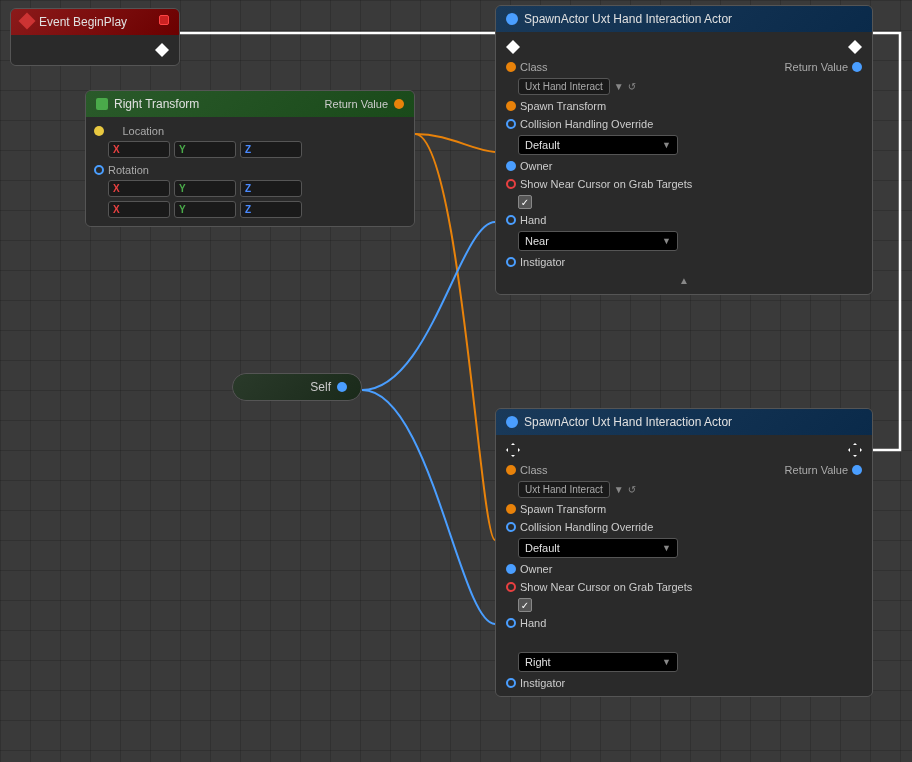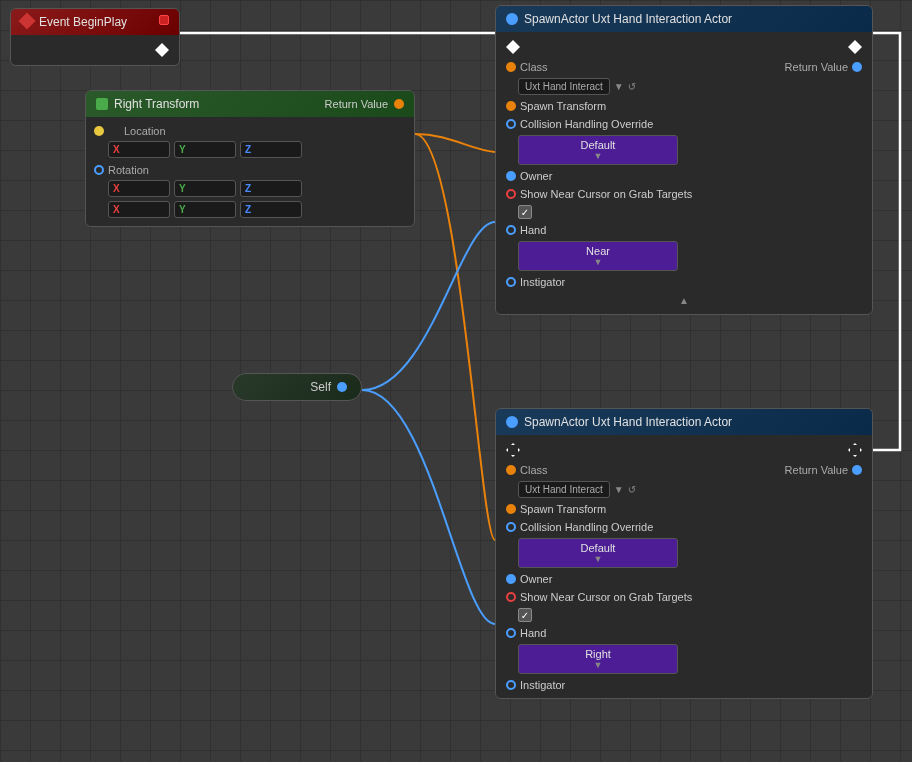--- a/index.html
+++ b/index.html
@@ -40,32 +40,31 @@
     .vec-field input {
       background: transparent;
       border: none;
       outline: none;
       color: #e0e0e0;
       font-size: 10px;
       width: 30px;
     }
 
     .dropdown-field {
-      background: #4c1d95;
+      background: #000000;
       border: 1px solid #555;
       border-radius: 3px;
       padding: 3px 6px;
       color: #e0e0e0;
       font-size: 11px;
       display: flex;
       align-items: center;
       justify-content: space-between;
       width: 160px;
       cursor: pointer;
-      flex-direction: column;
     }
 
     .dropdown-field .arrow {
       font-size: 9px;
       color: #888;
     }
 
     .class-badge {
       background: #1a1a1a;
       border: 1px solid #555;
@@ -122,21 +121,21 @@
   <div style="background:linear-gradient(135deg,#2a5a2a,#1a4a1a); padding:6px 10px; display:flex; align-items:center; gap:6px;">
     <div style="width:12px;height:12px;background:#4aaa4a;border-radius:2px;"></div>
     <span>Right Transform</span>
     <div style="margin-left:auto; display:flex; align-items:center; gap:6px;">
       <span style="font-size:11px; color:#ccc;">Return Value</span>
       <div style="width:10px;height:10px;background:#e8820a;border-radius:50%;"></div>
     </div>
   </div>
   <div style="background:#2a2a2a; padding:6px 0;">
 
-    <div style="display:flex; align-items:center; padding:2px 8px; gap:20px;">
+    <div style="display:flex; align-items:center; padding:2px 8px; gap:8px;text-align:right;">
       <div style="width:10px;height:10px;background:#e8c840;border-radius:50%;"></div>
       <span style="font-size:11px; color:#aaa; width:52px;">Location</span>
     </div>
     <div style="display:flex; gap:4px; padding:2px 22px;">
       <div class="vec-field">
         <span class="axis x">X</span>
         <input type="text" style="">
       </div>
       <div class="vec-field">
         <span class="axis y">Y</span>
@@ -326,21 +325,21 @@
       <span style="font-size:11px; color:#ccc;">Show Near Cursor on Grab Targets</span>
     </div>
     <div style="padding:2px 22px;">
       <div class="checkbox-field">✓</div>
     </div>
 
     <div style="display:flex; align-items:center; padding:3px 10px; gap:4px;">
       <div style="width:10px;height:10px;background:#4a9eff;border-radius:50%;border:2px solid #4a9eff;background:transparent;"></div>
       <span style="font-size:11px; color:#ccc;">Hand</span>
     </div>
-    <div style="padding:2px 22px;">
+    <div style="padding:2px 22px;margin-top:18px;">
       <div class="dropdown-field">
         <span>Right</span>
         <span class="arrow">▼</span>
       </div>
     </div>
 
     <div style="display:flex; align-items:center; padding:3px 10px; gap:4px;">
       <div style="width:10px;height:10px;background:#4a9eff;border-radius:50%;border:2px solid #4a9eff;background:transparent;"></div>
       <span style="font-size:11px; color:#ccc;">Instigator</span>
     </div>

